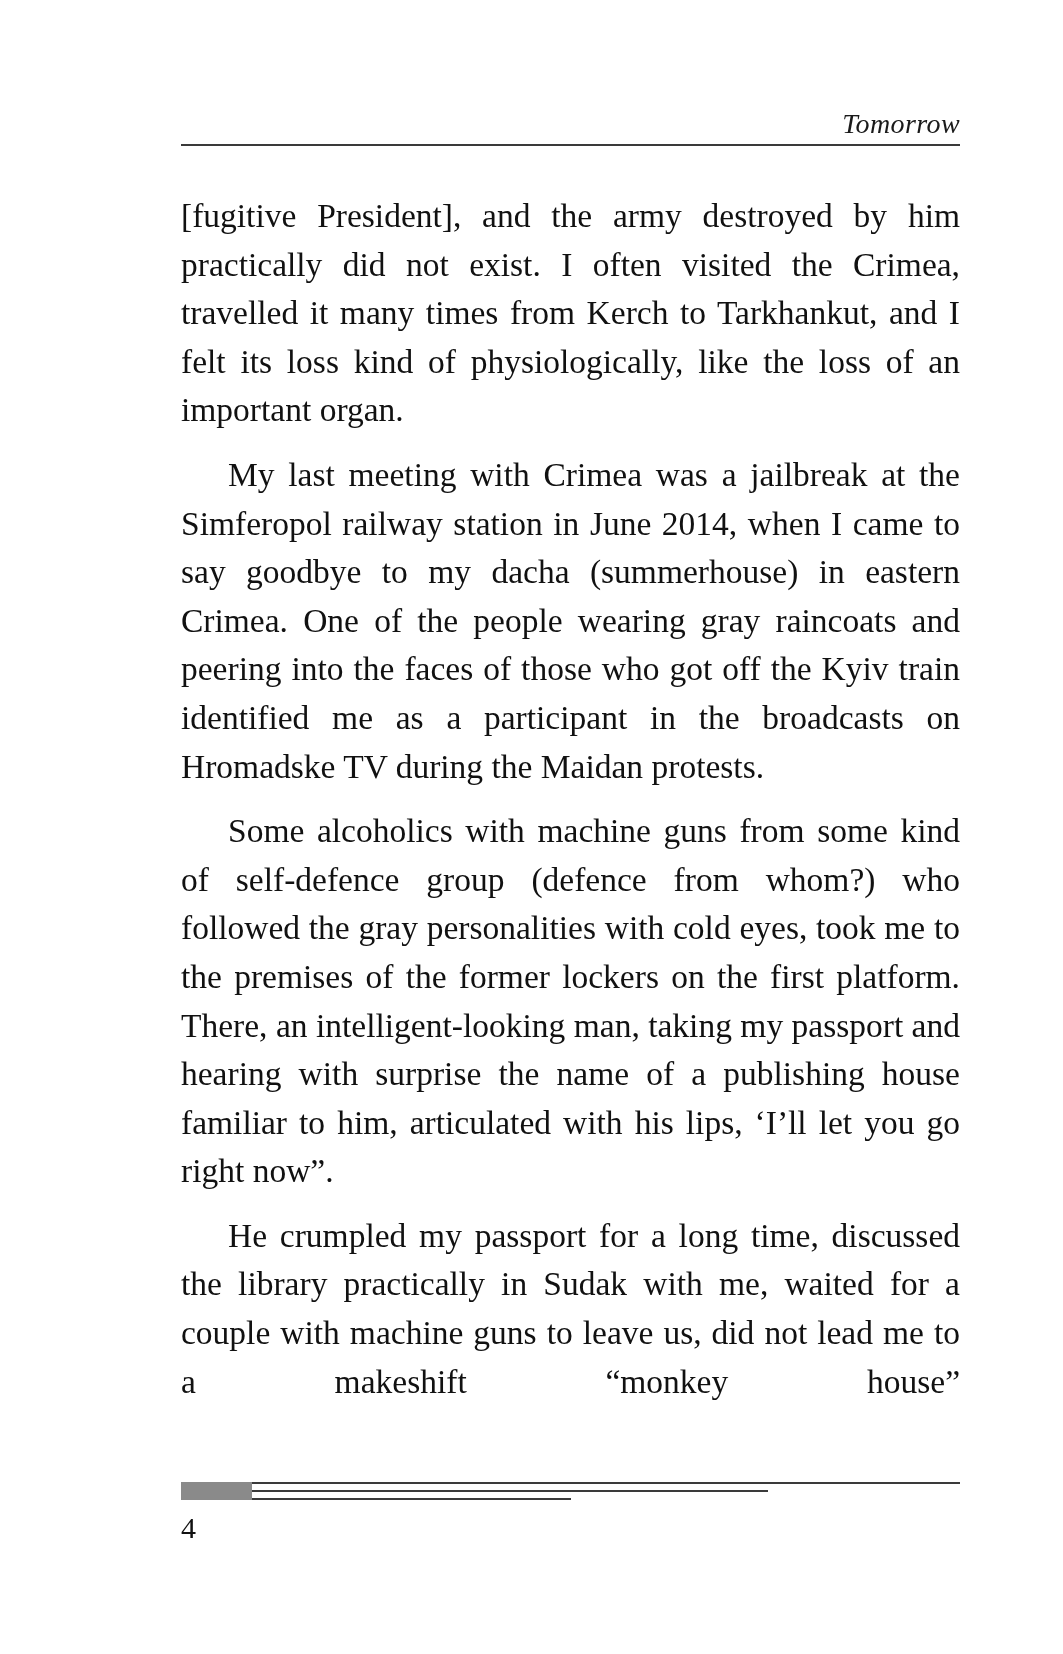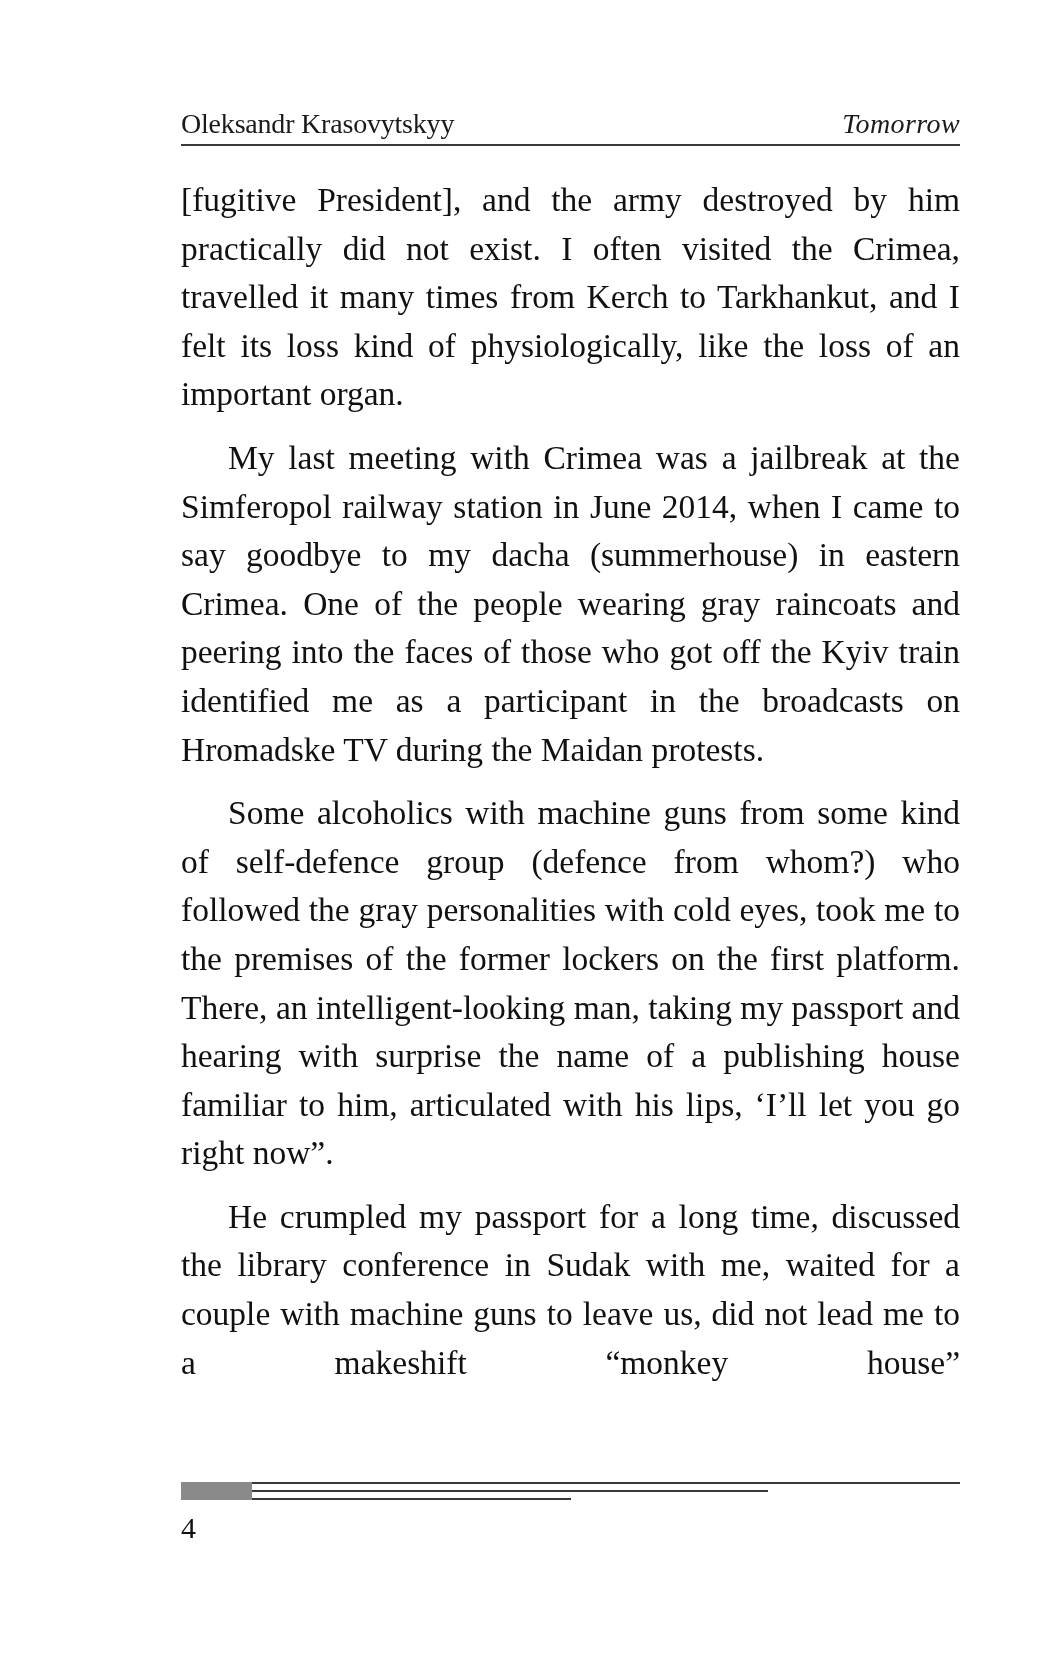--- a/index.html
+++ b/index.html
@@ -51,21 +51,21 @@
       position: absolute;
       left: 0;
       top: 176px;
       width: 779px;
       font-size: 33.5px;
       line-height: 48.6px;
       text-align: justify;
       color: #111111;
     }
     .body-text p {
-      margin: 0 0 15px 0;
+      margin: 16px 0 15px 0;
     }
     .body-text p.cont {
       text-indent: 0;
     }
     .body-text p.indent {
       text-indent: 47px;
     }
     .body-text p.last-justified {
       text-align-last: justify;
     }
@@ -101,29 +101,28 @@
       line-height: 34px;
       color: #111111;
     }
   </style>
 </head>
 <body>
 
 <div class="page">
 
   <header class="running-head">
-    <span class="author">Oleksandr Krasovytskyy</span>
     <span class="title">Tomorrow</span>
   </header>
 
   <main class="body-text">
     <p class="cont">[fugitive President], and the army destroyed by him practically did not exist. I often visited the Crimea, travelled it many times from Kerch to Tarkhankut, and I felt its loss kind of physiologically, like the loss of an important organ.</p>
     <p class="indent">My last meeting with Crimea was a jailbreak at the Simferopol railway station in June 2014, when I came to say goodbye to my dacha (summerhouse) in eastern Crimea. One of the people wearing gray raincoats and peering into the faces of those who got off the Kyiv train identified me as a participant in the broadcasts on Hromadske TV during the Maidan protests.</p>
     <p class="indent">Some alcoholics with machine guns from some kind of self-defence group (defence from whom?) who followed the gray personalities with cold eyes, took me to the premises of the former lockers on the first platform. There, an intelligent-looking man, taking my passport and hearing with surprise the name of a publishing house familiar to him, articulated with his lips, ‘I’ll let you go right now”.</p>
-    <p class="indent last-justified">He crumpled my passport for a long time, discussed the library conference in Sudak with me, waited for a couple with machine guns to leave us, did not lead me to a makeshift “monkey house”</p>
+    <p class="indent last-justified">He crumpled my passport for a long time, discussed the library practically in Sudak with me, waited for a couple with machine guns to leave us, did not lead me to a makeshift “monkey house”</p>
   </main>
 
   <div class="footer-ornament">
     <div class="rule rule-1"></div>
     <div class="rule rule-2"></div>
     <div class="rule rule-3"></div>
     <div class="block"></div>
   </div>
 
   <div class="folio">4</div>

